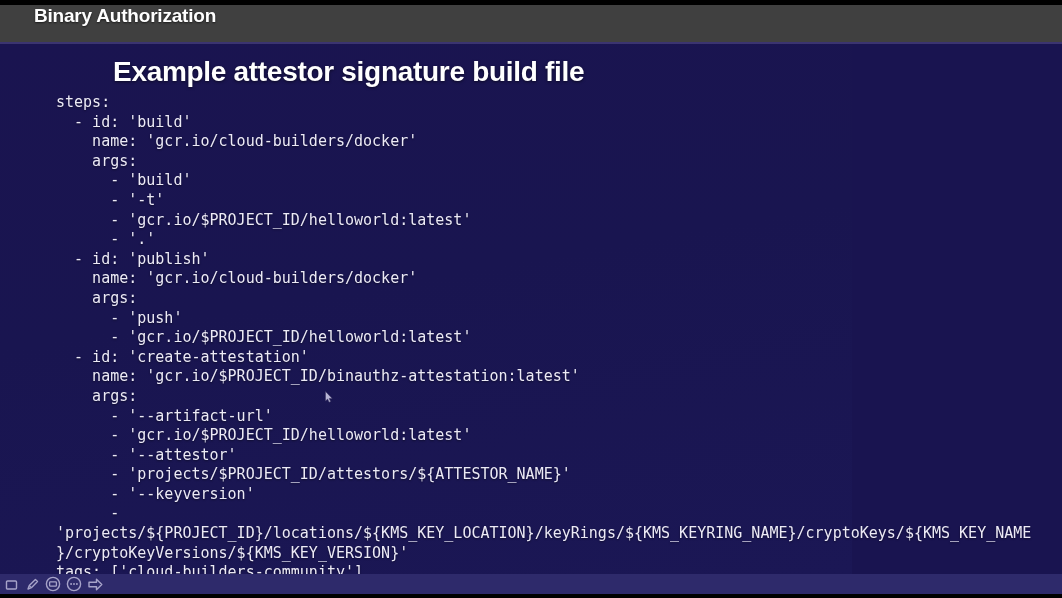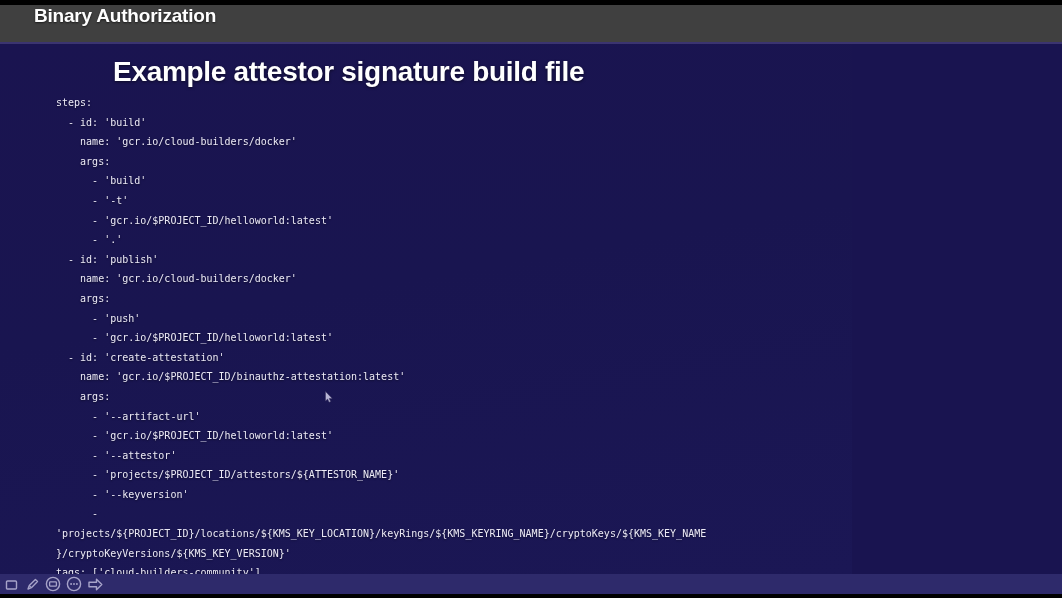--- a/index.html
+++ b/index.html
@@ -76,21 +76,21 @@
   }
 
   
   .code-block {
     position: absolute;
     left: 56px;
     top: 49px;
     margin: 0;
     color: #eceaf6;
     font-family: "DejaVu Sans Mono", "Liberation Mono", monospace;
-    font-size: 10px;
+    font-size: 15px;
     line-height: 19.6px;
     white-space: pre;
     text-shadow: 0 1px 2px rgba(0,0,0,0.45);
     letter-spacing: 0px;
   }
   .code-block .ln { display: block; }
 
   
   .cursor-artifact {
     position: absolute;

